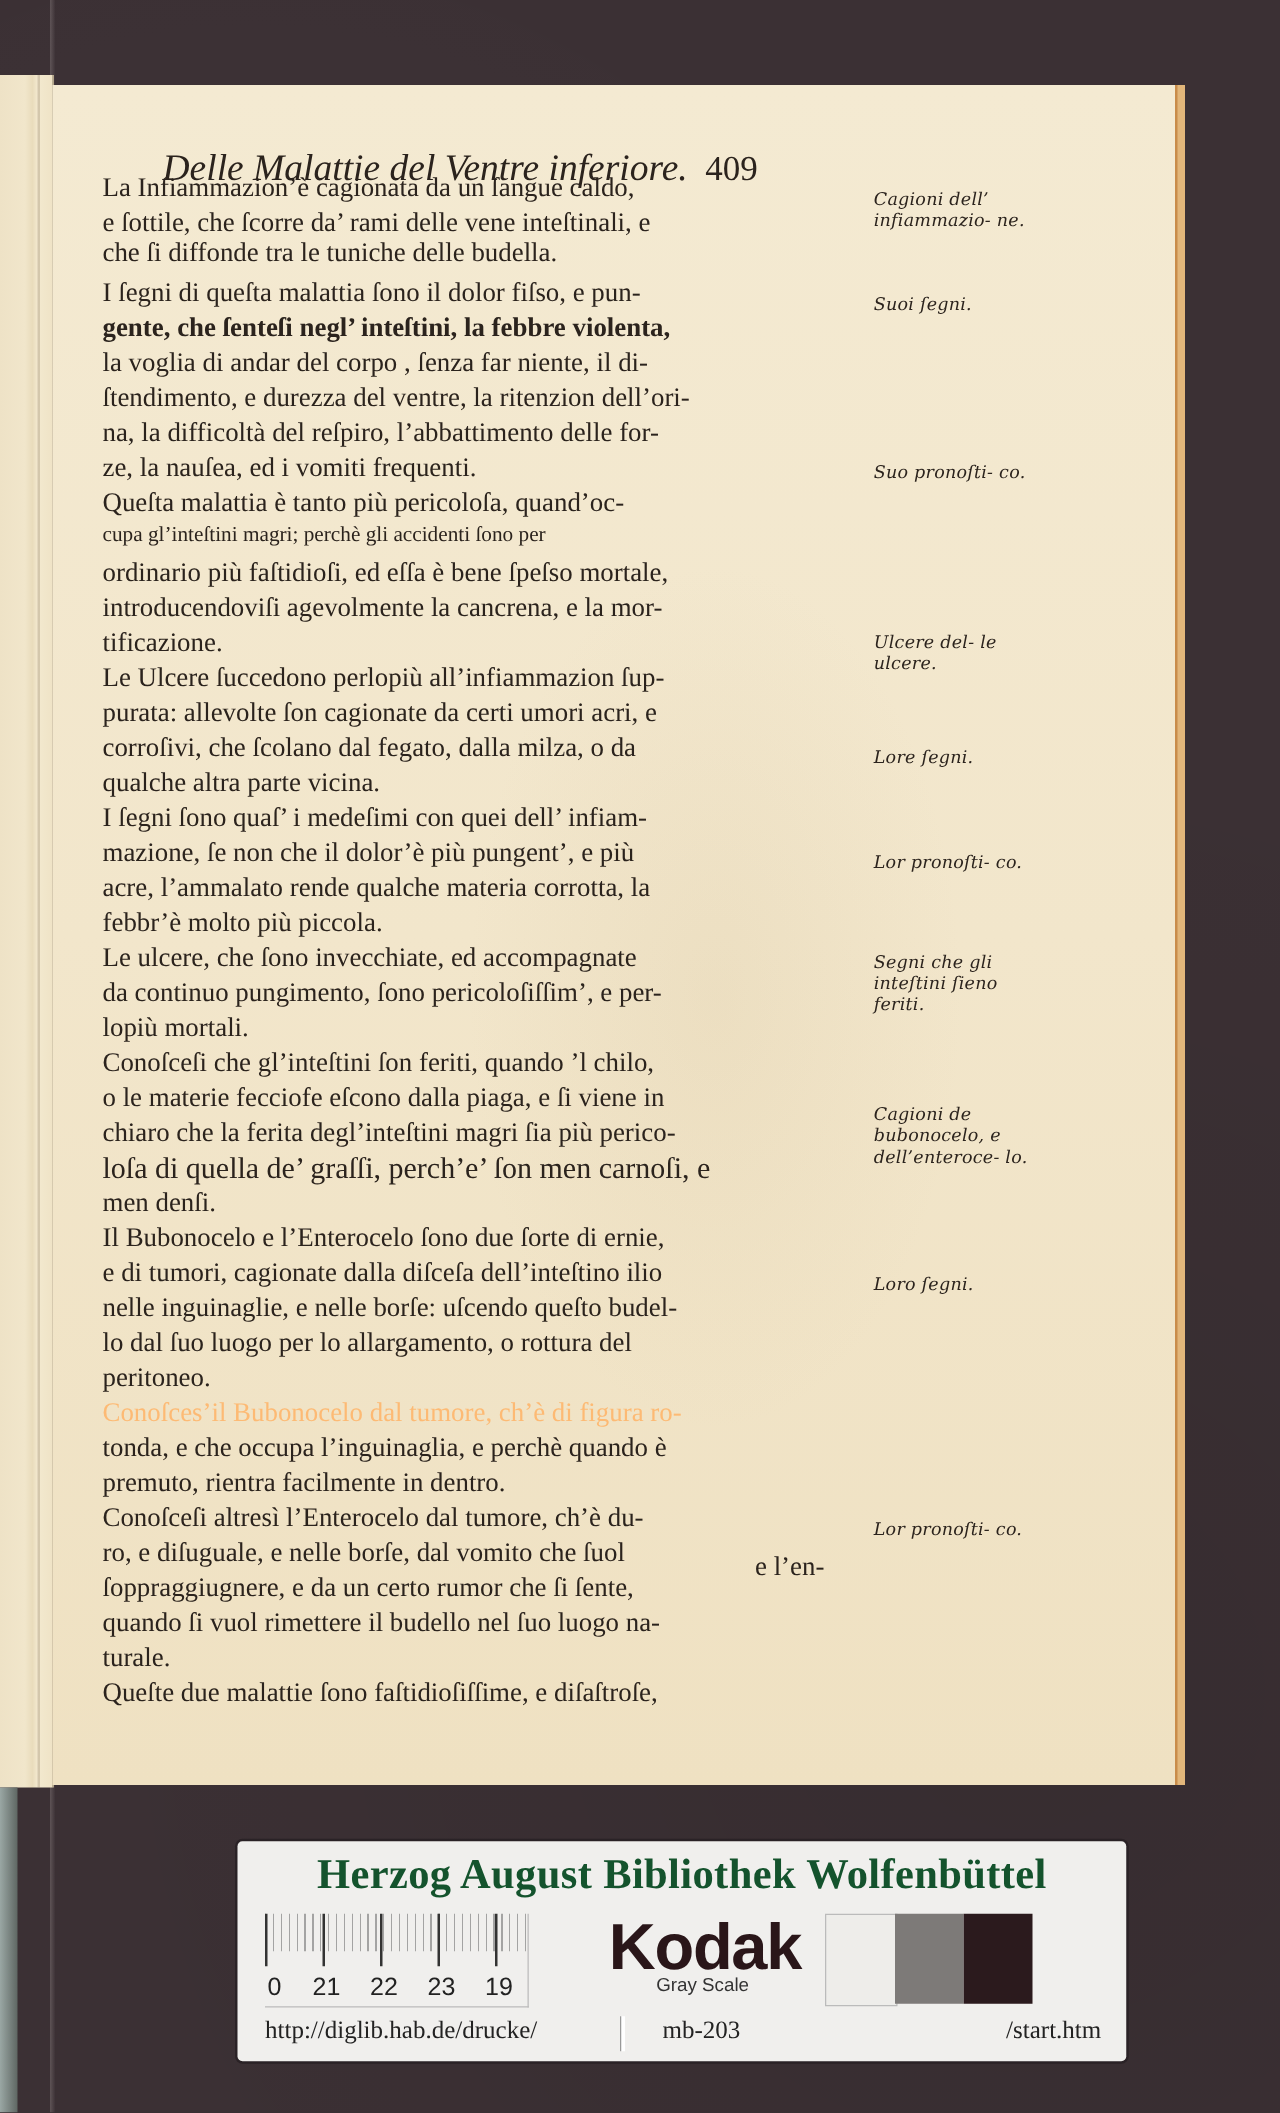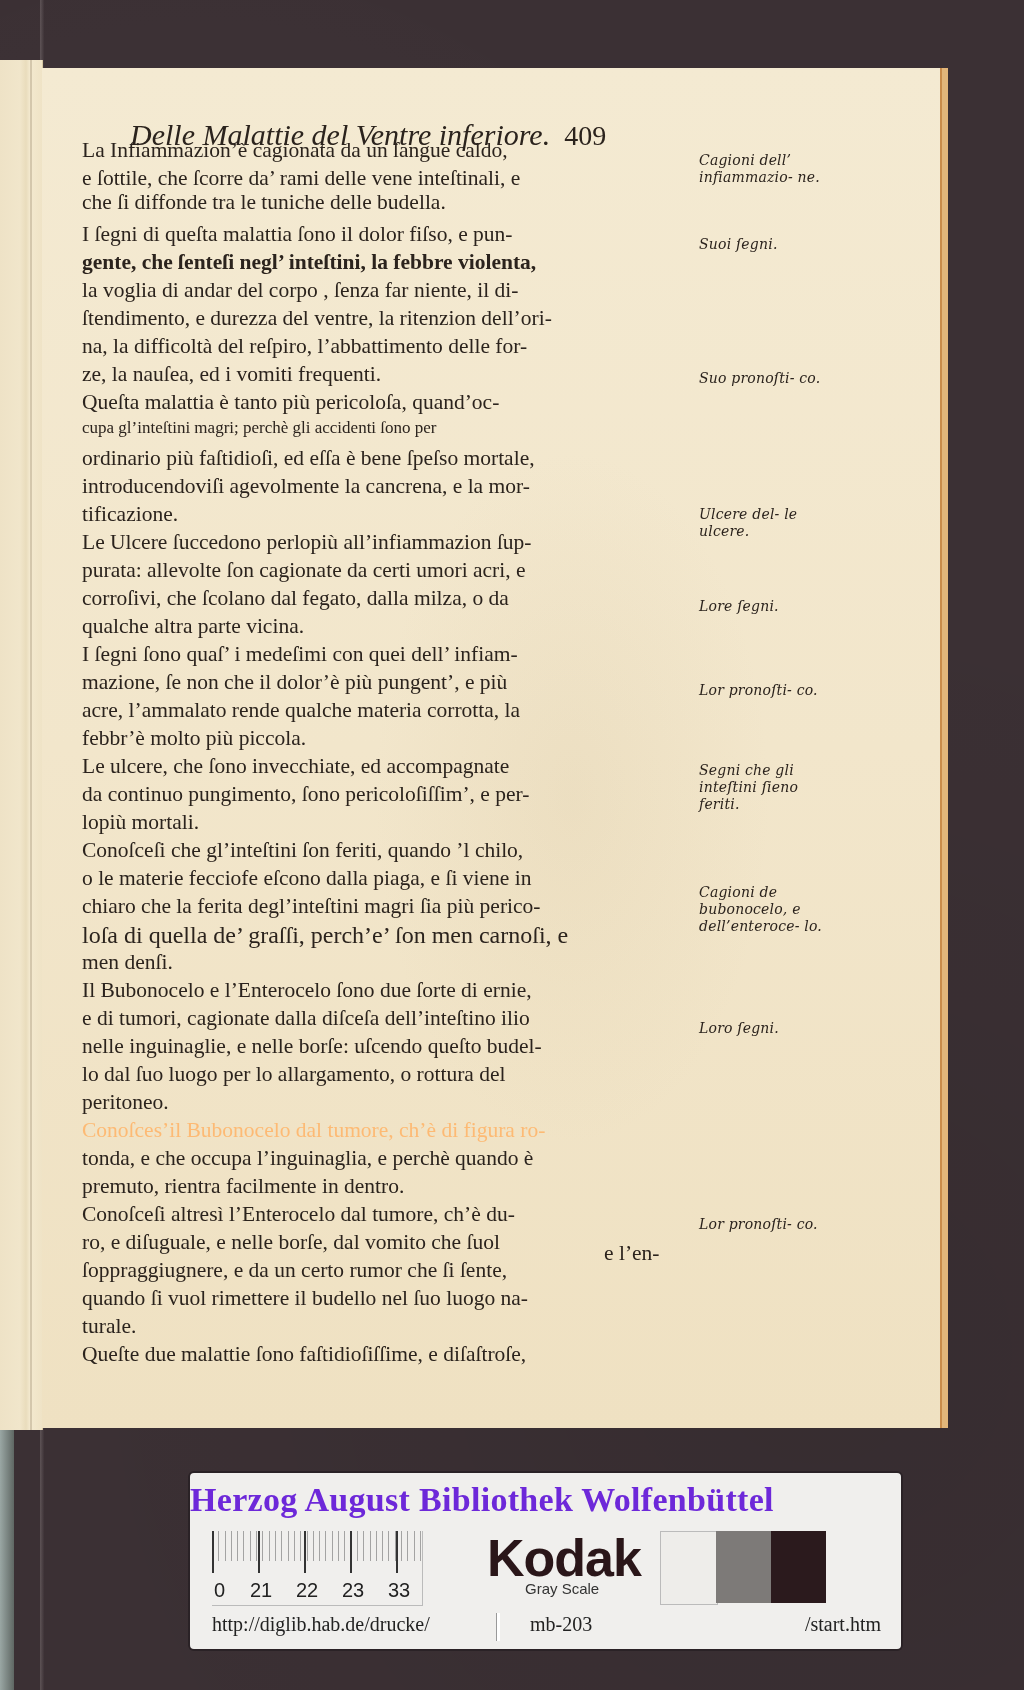--- a/index.html
+++ b/index.html
@@ -54,23 +54,23 @@
   }
   .catch { position:absolute; left:604px; top:1241px; color:#2b231d; font-size:21.5px; }
 
   
   .card {
     position:absolute; left:190px; top:1473px; width:711px; height:176px;
     background:#f0efed; border-radius:4px;
     box-shadow:0 0 0 2px #2a2226;
   }
   .card-title {
-    position:absolute; left:0; top:8px; width:711px; text-align:left;
+    position:absolute; left:0; top:8px; width:711px; text-align:center;
     font-family:"Liberation Serif", serif; font-weight:bold; font-size:34px;
-    color:#6d28d9; letter-spacing:0.3px;
+    color:#14532d; letter-spacing:0.3px;
   }
   .ruler {
     position:absolute; left:22px; top:58px; width:210px; height:74px;
     border-bottom:1px solid #bbb; border-right:1px solid #bbb;
   }
   .ruler .ticks {
     position:absolute; left:0; top:0; width:210px; height:30px;
     background:repeating-linear-gradient(to right,#8a8a8a 0,#8a8a8a 1px,transparent 1px,transparent 6.3px);
     opacity:0.75;
   }
@@ -191,21 +191,21 @@
     <div class="ticks"></div>
     <div class="major" style="left:0"></div>
     <div class="major" style="left:46px"></div>
     <div class="major" style="left:92px"></div>
     <div class="major" style="left:138px"></div>
     <div class="major" style="left:184px"></div>
     <span class="num" style="left:2px">0</span>
     <span class="num" style="left:38px">21</span>
     <span class="num" style="left:84px">22</span>
     <span class="num" style="left:130px">23</span>
-    <span class="num" style="left:176px">33</span>
+    <span class="num" style="left:176px">19</span>
   </div>
   <div class="kodak" style="left:297px">Kodak</div>
   <div class="grayscale" style="left:335px">Gray Scale</div>
   <div class="patch white" style="left:470px;width:56px"></div>
   <div class="patch gray" style="left:526px;width:55px"></div>
   <div class="patch black" style="left:581px;width:55px"></div>
   <div class="url-left">http://diglib.hab.de/drucke/</div>
   <div class="url-divider" style="left:306px"></div>
   <div class="url-mid" style="left:340px">mb-203</div>
   <div class="url-right">/start.htm</div>

